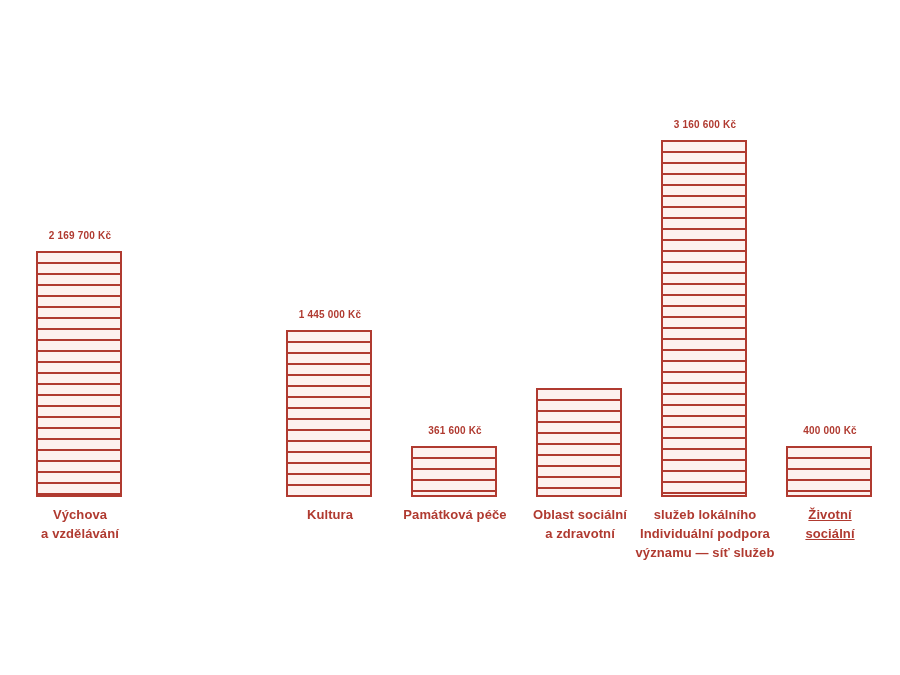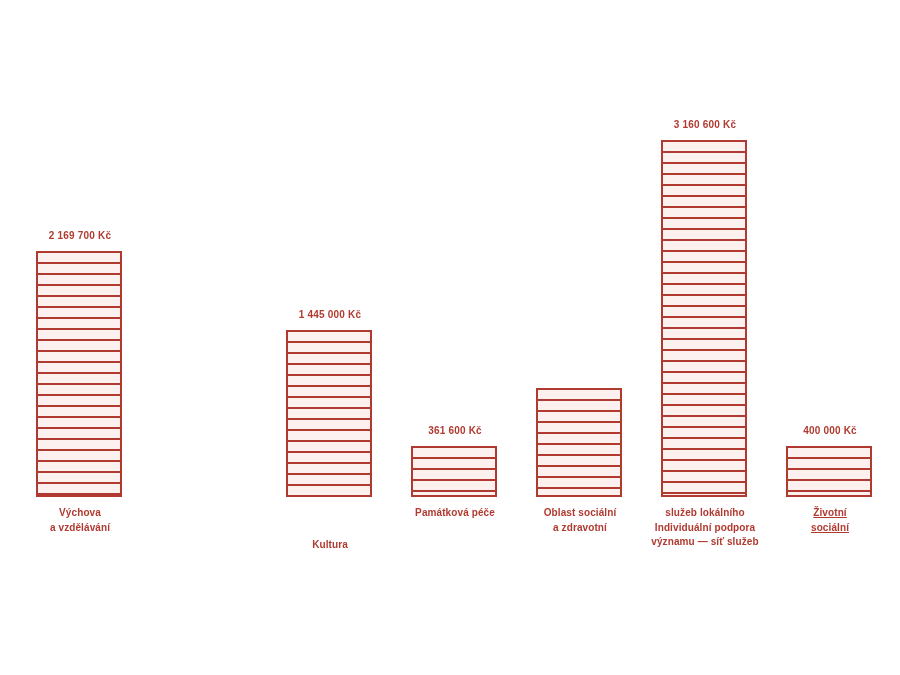--- a/index.html
+++ b/index.html
@@ -49,21 +49,21 @@
     font-weight: bold;
     letter-spacing: 0.2px;
     white-space: nowrap;
     text-align: center;
     line-height: 1;
   }
 
   .cat-label {
     position: absolute;
     color: #b03a30;
-    font-size: 10px;
+    font-size: 13px;
     font-weight: bold;
     letter-spacing: 0.1px;
     text-align: center;
     line-height: 1.45;
   }
   .cat-label span {
     display: block;
   }
 </style>
 </head>
@@ -77,21 +77,21 @@
     <div class="cat-label" style="left:-16px; width:132px; top:386px;">
       <span>Výchova</span>
       <span>a vzdělávání</span>
     </div>
   </div>
 
 
   <div class="bar-group" style="left:280px; top:120px; width:100px; height:440px;">
     <div class="value-label" style="left:-14px; width:128px; top:190px;">1 445 000 Kč</div>
     <div class="bar" style="left:6px; width:86px; top:210px; height:167px;"></div>
-    <div class="cat-label" style="left:-16px; width:132px; top:386px;margin-top:32px;">
+    <div class="cat-label" style="left:-16px; width:132px; top:386px;">
       <span>Kultura</span>
     </div>
   </div>
 
   <div class="bar-group" style="left:405px; top:120px; width:100px; height:440px;">
     <div class="value-label" style="left:-14px; width:128px; top:306px;">361 600 Kč</div>
     <div class="bar" style="left:6px; width:86px; top:326px; height:51px;"></div>
     <div class="cat-label" style="left:-21px; width:142px; top:386px;">
       <span>Památková péče</span>
     </div>

